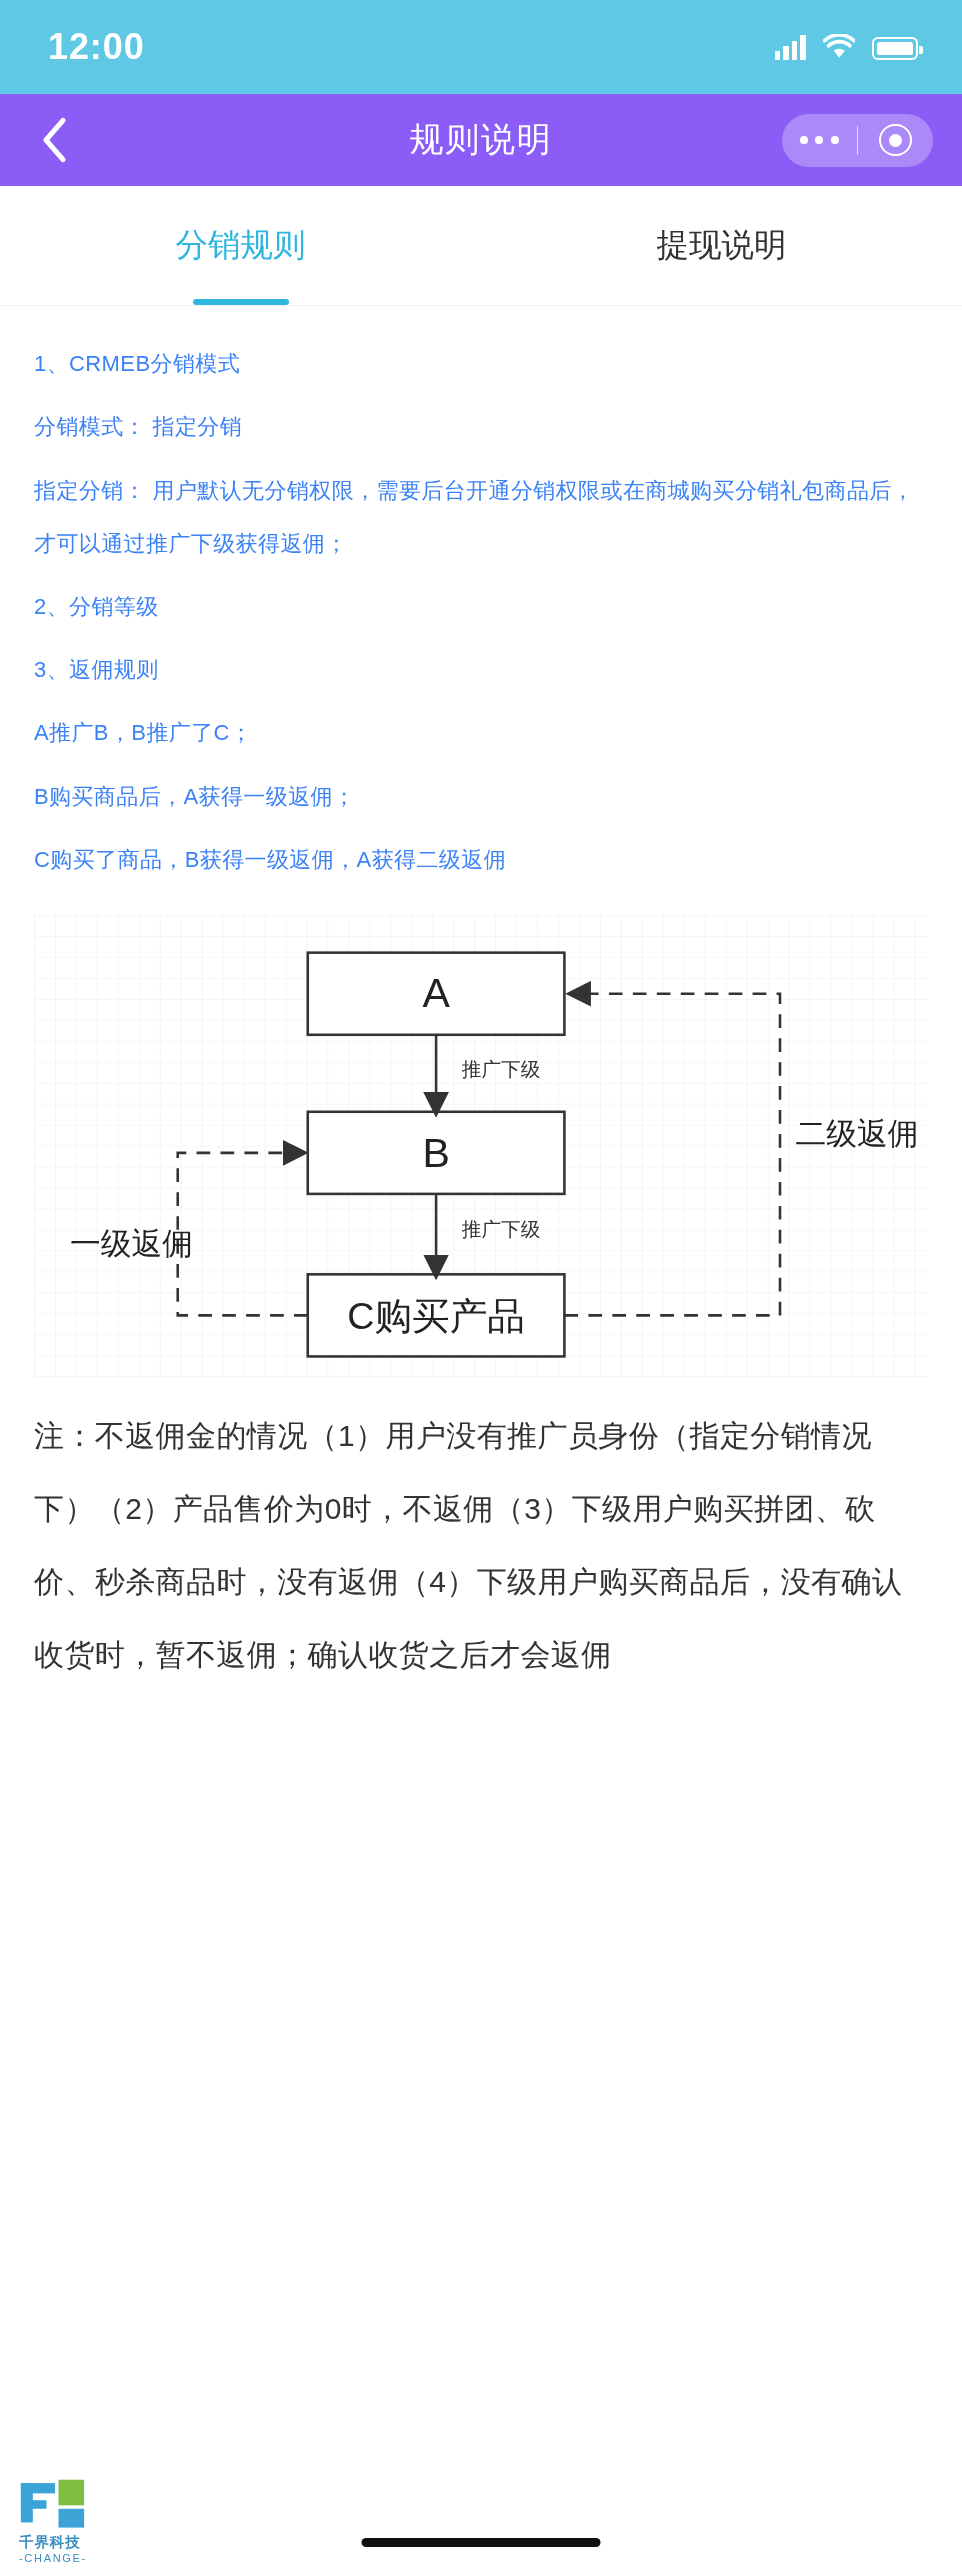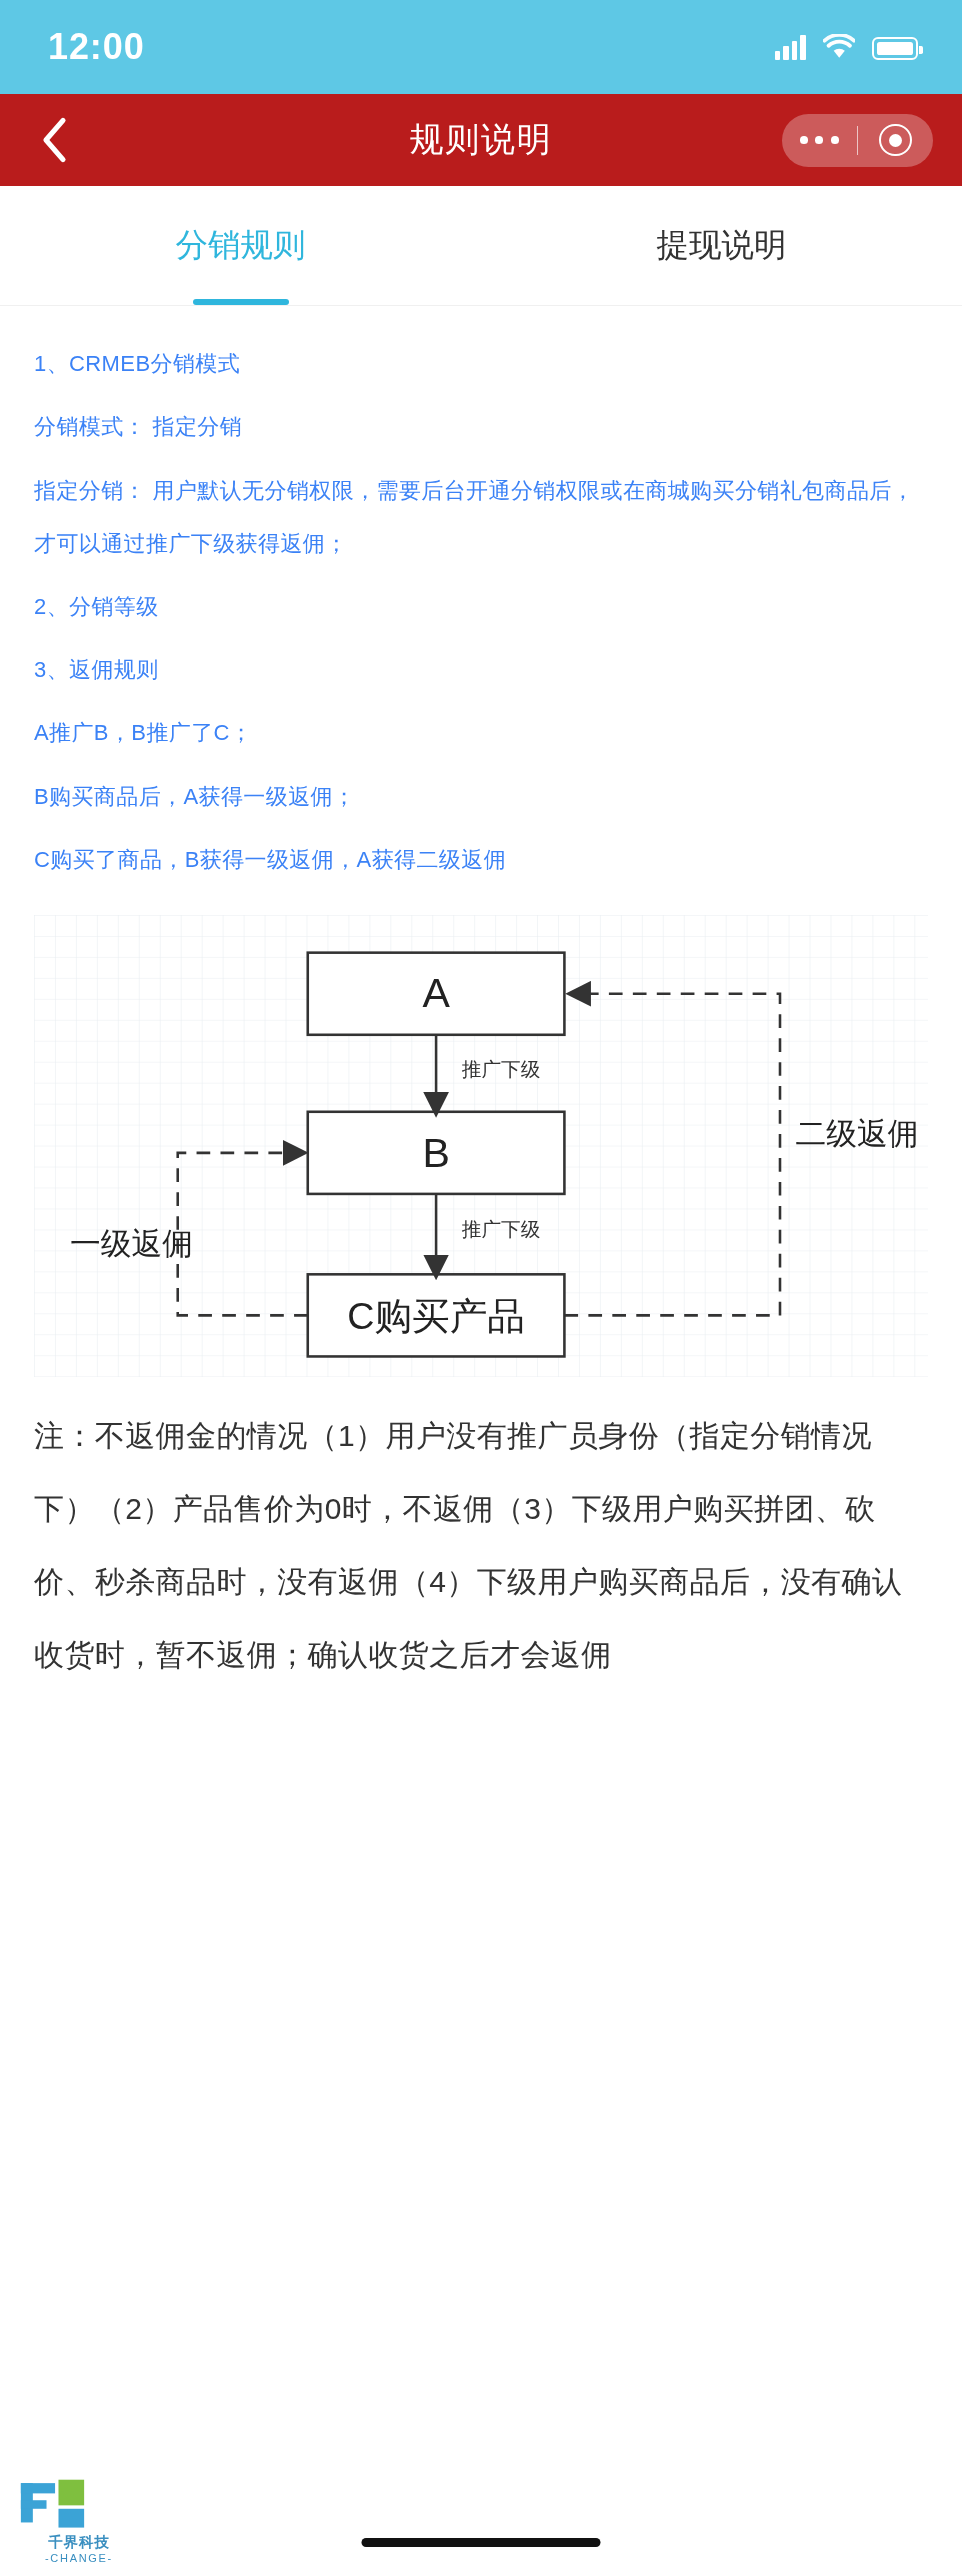--- a/index.html
+++ b/index.html
@@ -65,21 +65,21 @@
   .battery span {
     display: block;
     width: 100%; height: 100%;
     background: #ffffff;
     border-radius: 2.6px;
   }
 
   
   .navbar {
     height: 92px;
-    background: #b91c1c;
+    background: #8b5cf6;
     display: flex;
     align-items: center;
     position: relative;
     padding: 0 29px;
   }
   .back-btn {
     width: 51px; height: 51px;
     display: flex; align-items: center; justify-content: center;
   }
   .back-btn svg { display: block; }
@@ -179,21 +179,20 @@
     margin-top: 22px;
     letter-spacing: 0.4px;
   }
 
   
   .footer {
     position: absolute;
     left: 0; bottom: 0;
     width: 100%;
     height: 128px;
-    text-align: center;
   }
   .logo {
     position: absolute;
     left: 19px; bottom: 12px;
     width: 120px;
   }
   .logo-mark {
     display: flex; align-items: flex-end; gap: 3.4px;
   }
   .logo-text {

